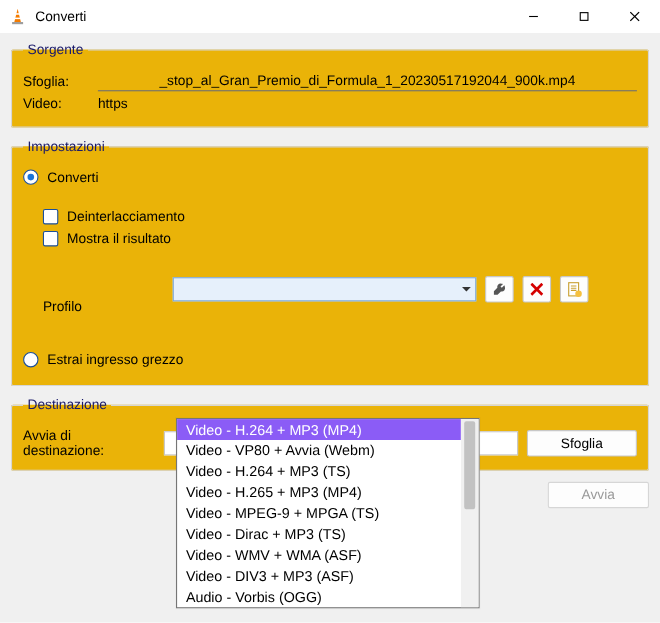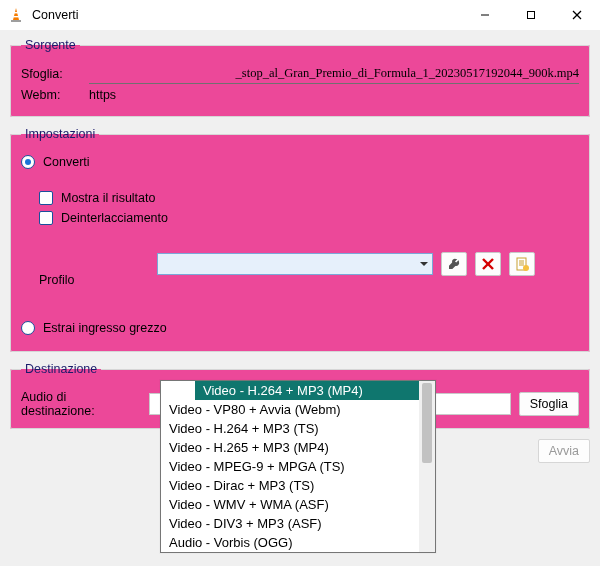--- a/index.html
+++ b/index.html
@@ -38,43 +38,43 @@
     padding: 8px 10px 10px 10px;
     background: #f0f0f0;
     height: 536px;
     position: relative;
   }
   fieldset.group {
     border: 1px solid #d6d6d6;
     border-radius: 2px;
     margin: 0 0 10px 0;
     padding: 8px 10px 10px 10px;
-    background: #ec4899;
+    background: #eab308;
   }
   fieldset.group > legend {
     padding: 0 4px;
     color: #1a1a6a;
     font-size: 12.5px;
   }
   .formrow {
     display: flex;
     align-items: center;
     margin: 4px 0;
     gap: 6px;
   }
   .formrow .lbl { width: 62px; color: #000; }
   .underlined-input {
     flex: 1;
     border: none;
     border-bottom: 1px solid #707070;
     background: transparent;
-    font-family: Liberation Serif, serif;
+    font-family: Liberation Sans, sans-serif;
     font-size: 12.5px;
     padding: 2px 0;
-    text-align: right;
+    text-align: center;
     overflow: hidden;
     white-space: nowrap;
   }
   .radio, .check {
     width: 14px; height: 14px;
     border: 1px solid #1a4f9c;
     background: #fff;
     display: inline-flex;
     align-items: center; justify-content: center;
     flex-shrink: 0;
@@ -122,23 +122,22 @@
     box-shadow: 0 0 0 1px rgba(0,0,0,0.02);
     display: flex;
   }
   .dropdown .items { flex: 1; }
   .dropdown .item {
     padding: 2px 8px;
     color: #000;
     white-space: nowrap;
   }
   .dropdown .item.selected {
-    background: #0f766e;
+    background: #8b5cf6;
     color: #fff;
-    margin-left: 34px;
   }
   .dropdown .scrollbar {
     width: 16px;
     background: #f0f0f0;
     display: flex; flex-direction: column;
   }
   .dropdown .thumb {
     width: 10px;
     height: 80px;
     background: #c2c2c2;
@@ -150,21 +149,21 @@
     margin-top: 6px;
   }
   .dest-row .lbl2 { width: 120px; }
   .dest-input {
     flex: 1; height: 22px;
     border: 1px solid #c8c8c8;
     background: #fff;
   }
   .btn {
     height: 24px;
-    padding: 0 10px;
+    padding: 0 30px;
     border: 1px solid #c8c8c8;
     background: #fdfdfd;
     border-radius: 2px;
     display: flex; align-items: center; justify-content: center;
     color: #000;
   }
   .footer {
     display: flex; gap: 24px;
     justify-content: flex-end;
     margin-top: 10px;
@@ -204,44 +203,44 @@
 
 <div class="client">
 
   <fieldset class="group">
     <legend>Sorgente</legend>
     <div class="formrow">
       <span class="lbl">Sfoglia:</span>
       <div class="underlined-input">_stop_al_Gran_Premio_di_Formula_1_20230517192044_900k.mp4</div>
     </div>
     <div class="formrow">
-      <span class="lbl">Webm:</span>
+      <span class="lbl">Video:</span>
       <span>https</span>
     </div>
   </fieldset>
 
   <fieldset class="group">
     <legend>Impostazioni</legend>
 
     <div class="opt-row">
       <span class="radio">
           <span class="dot"></span>
         </span>
       <span class="text">Converti</span>
     </div>
 
     <div style="height:10px"></div>
 
     <div class="opt-row indent1">
       <span class="check"></span>
-      <span class="text">Mostra il risultato</span>
+      <span class="text">Deinterlacciamento</span>
     </div>
     <div class="opt-row indent1">
       <span class="check"></span>
-      <span class="text">Deinterlacciamento</span>
+      <span class="text">Mostra il risultato</span>
     </div>
 
     <div class="profile-row">
       <span class="plabel">Profilo</span>
       <div class="combo">
         <svg class="arrow" viewBox="0 0 12 12">
             <polygon points="2,4 10,4 6,8" fill="#333"></polygon>
           </svg>
       </div>
       <div class="icon-btn">
@@ -270,21 +269,21 @@
 
     <div class="opt-row">
       <span class="radio"></span>
       <span class="text">Estrai ingresso grezzo</span>
     </div>
   </fieldset>
 
   <fieldset class="group">
     <legend>Destinazione</legend>
     <div class="dest-row">
-      <span class="lbl2">Audio di destinazione:</span>
+      <span class="lbl2">Avvia di destinazione:</span>
       <div class="dest-input"></div>
       <div class="btn">Sfoglia</div>
     </div>
   </fieldset>
 
   <div class="footer">
     <div class="btn disabled">Avvia</div>
   </div>
 
   <div class="dropdown">

